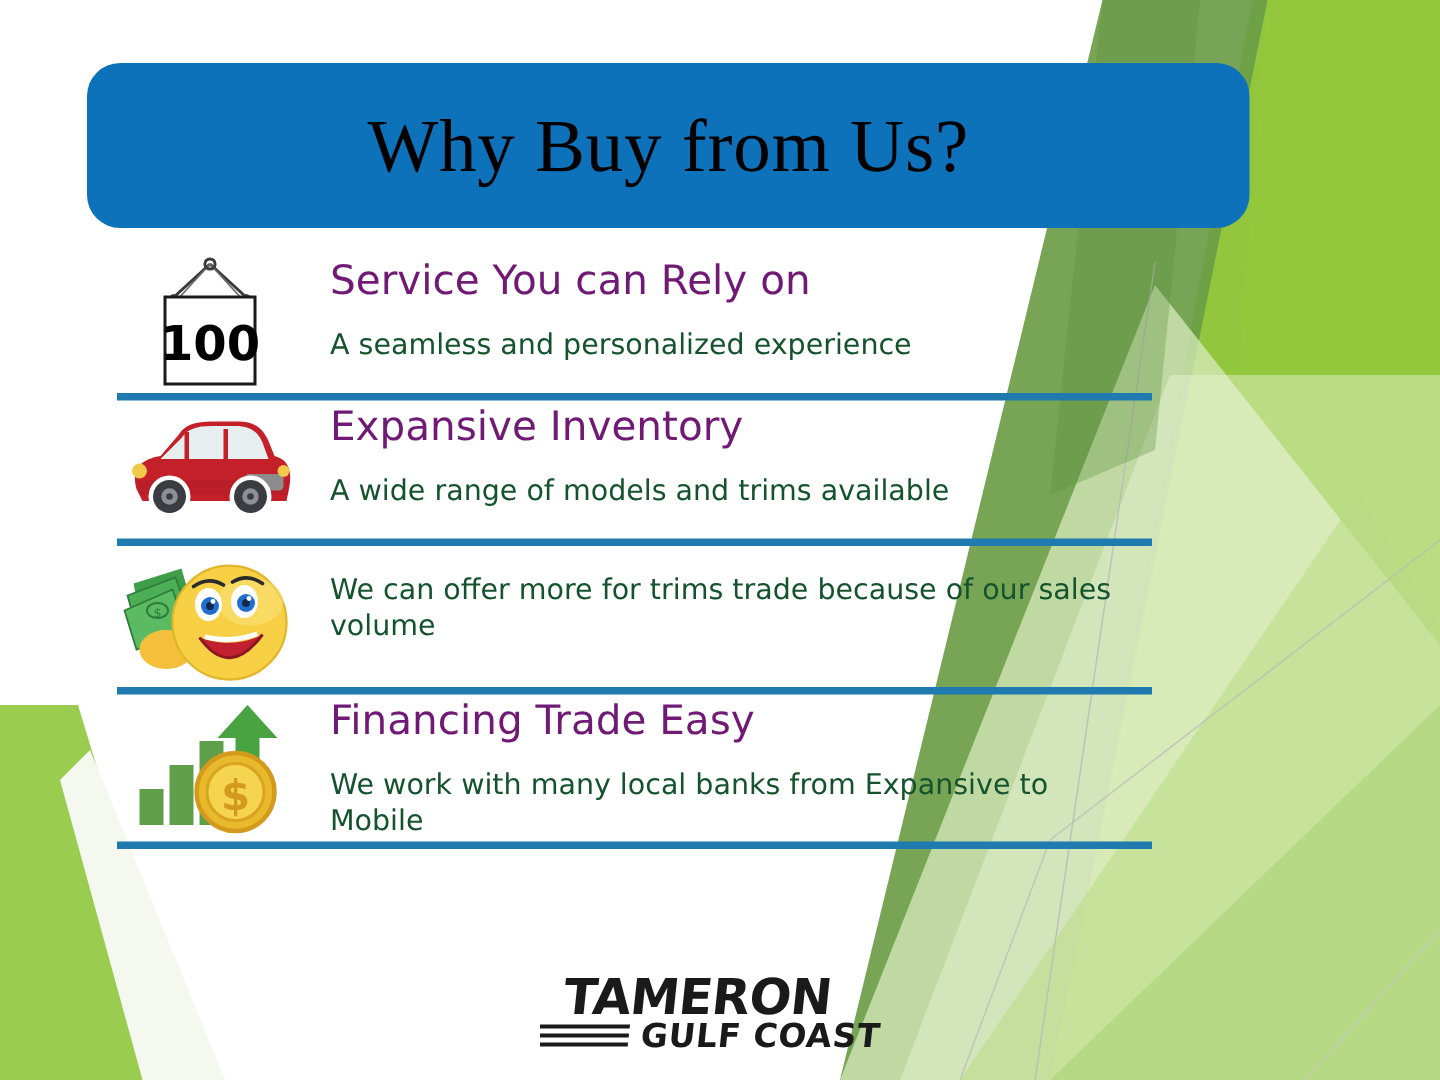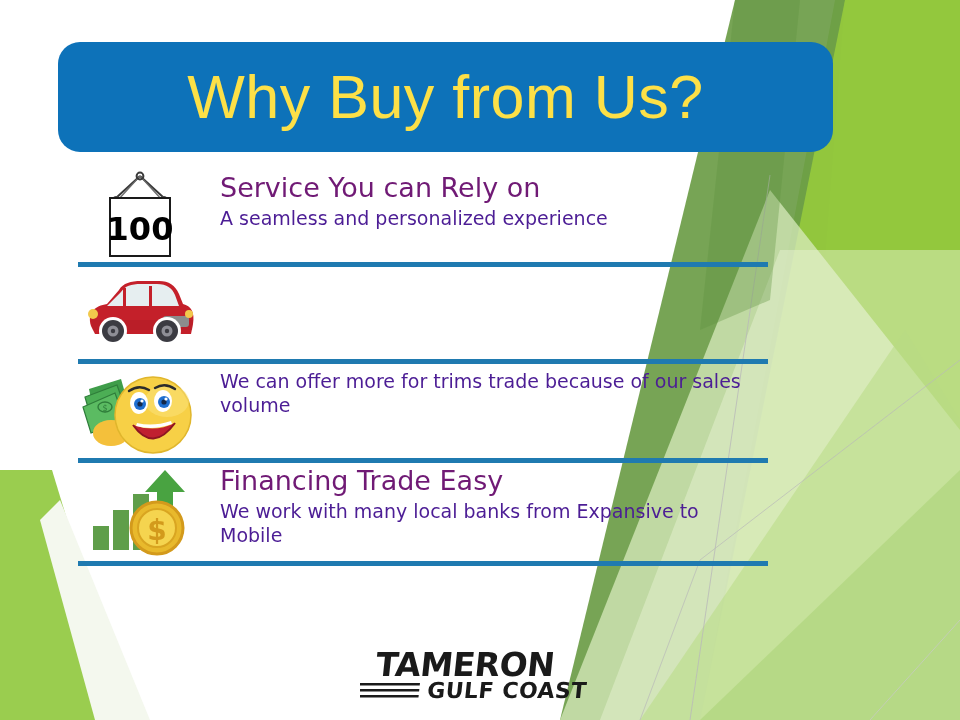--- a/index.html
+++ b/index.html
@@ -32,23 +32,23 @@
     width: 775px;
     height: 110px;
     border-radius: 22px;
     background: #0d72b9;
     z-index: 3;
     display: flex;
     align-items: center;
     justify-content: center;
   }
   #title-text {
-    color: #fde047;
-    font-family: Liberation Sans, sans-serif;
-    font-size: 61px;
+    color: #000000;
+    font-family: Liberation Serif, serif;
+    font-size: 50px;
     font-weight: 400;
     letter-spacing: 0.5px;
     line-height: 1;
     white-space: nowrap;
   }
   
   #rows {
     position: absolute;
     left: 0;
     top: 170px;
@@ -81,23 +81,23 @@
     font-size: 27px;
     font-weight: 400;
     color: #701a75;
     line-height: 1.15;
     white-space: nowrap;
   }
   .row-sub {
     font-family: "DejaVu Sans", sans-serif;
     font-size: 19px;
     font-weight: 400;
-    color: #4c1d95;
+    color: #14532d;
     line-height: 1.25;
-    margin-top: 4px;
+    margin-top: 16px;
   }
   .divider {
     width: 690px;
     height: 5px;
     background: #1f7ab0;
     margin-left: 18px;
   }
   
   #row-1 .icon-cell { height: 92px; }
   #row-2 .icon-cell { height: 92px; }
@@ -191,20 +191,24 @@
               <circle cx="88" cy="59" r="14" fill="#ffffff"></circle>
               <circle cx="34" cy="59" r="11" fill="#3b3b42"></circle>
               <circle cx="88" cy="59" r="11" fill="#3b3b42"></circle>
               <circle cx="34" cy="59" r="5.5" fill="#8e8e96"></circle>
               <circle cx="88" cy="59" r="5.5" fill="#8e8e96"></circle>
               <circle cx="34" cy="59" r="2.2" fill="#3b3b42"></circle>
               <circle cx="88" cy="59" r="2.2" fill="#3b3b42"></circle>
             </g>
           </svg>
         </div>
+        <div class="text-cell">
+          <div class="row-title">Expansive Inventory</div>
+          <div class="row-sub">A wide range of models and trims available</div>
+        </div>
       </div>
       <div class="divider"></div>
     </div>
 
     <div class="row" id="row-3">
       <div class="row-inner">
         <div class="icon-cell">
           <svg width="118" height="88" viewBox="0 0 118 88">
 
             <g>

